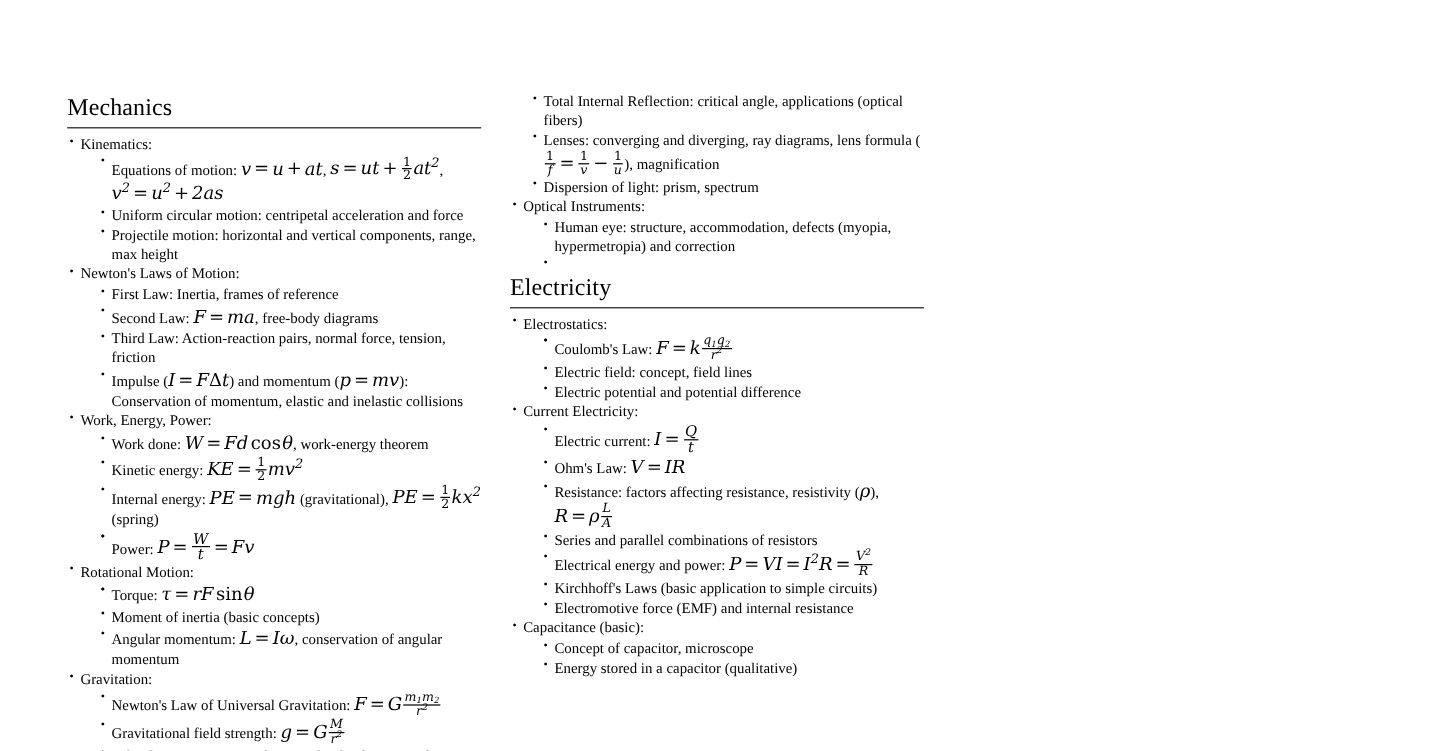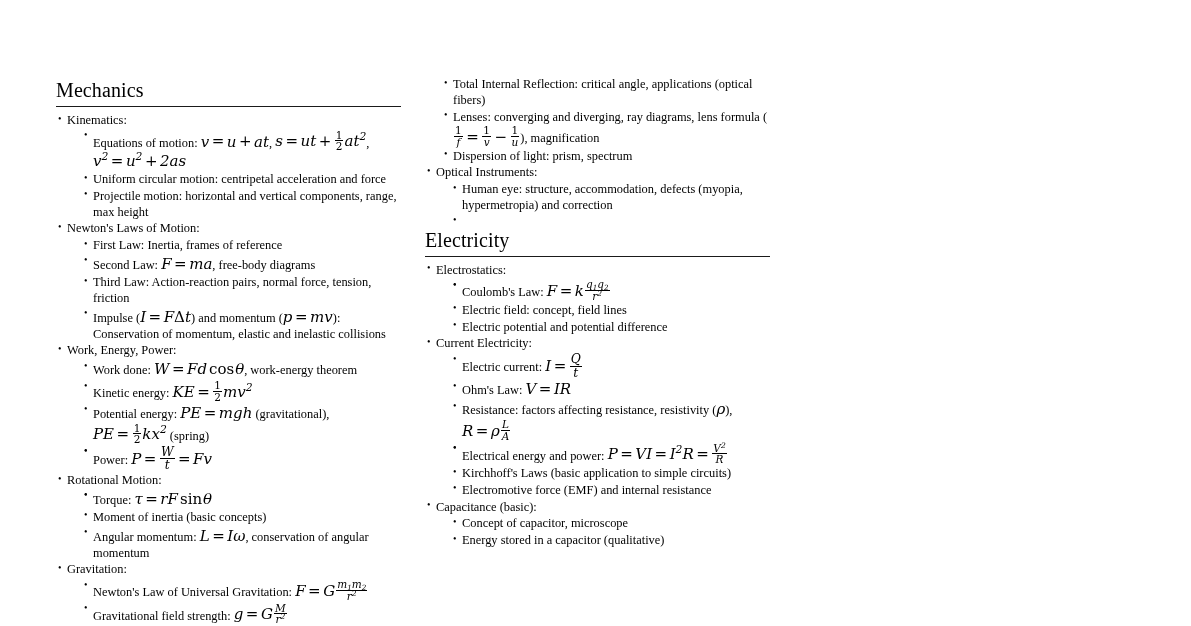--- a/index.html
+++ b/index.html
@@ -165,21 +165,21 @@
      </li>
 
      <li><span class="bullet">•</span><span class="txt">Work, Energy, Power:</span>
       <ul class="lvl2">
        <li><span class="bullet">•</span><span>Work done:</span>
         <span class="m">W<span class="op">=</span>Fd<span class="opn rm">cos</span>θ</span><span>, work-energy theorem</span>
        </li>
        <li><span class="bullet">•</span><span>Kinetic energy:</span>
         <span class="m">KE<span class="op">=</span><span class="frac tight"><span class="num rm">1</span><span class="den rm">2</span></span>mv<sup>2</sup></span>
        </li>
-       <li><span class="bullet">•</span><span>Potential energy:</span>
+       <li><span class="bullet">•</span><span>Internal energy:</span>
         <span class="m">PE<span class="op">=</span>mgh</span>
         <span>(gravitational),</span>
         <span class="m">PE<span class="op">=</span><span class="frac tight"><span class="num rm">1</span><span class="den rm">2</span></span>kx<sup>2</sup></span>
         <span>(spring)</span>
        </li>
        <li><span class="bullet">•</span></li>
        <li><span class="bullet">•</span><span>Power:</span>
         <span class="m">P<span class="op">=</span><span class="frac"><span class="num">W</span><span class="den">t</span></span><span class="op">=</span>Fv</span>
        </li>
       </ul>
@@ -252,21 +252,21 @@
       <ul class="lvl2">
        <li><span class="bullet">•</span><span>Electric current:</span>
         <span class="m">I<span class="op">=</span><span class="frac"><span class="num">Q</span><span class="den">t</span></span></span>
        </li>
        <li><span class="bullet">•</span><span>Ohm's Law:</span>
         <span class="m">V<span class="op">=</span>IR</span>
        </li>
        <li><span class="bullet">•</span><span>Resistance: factors affecting resistance, resistivity (</span><span class="m">ρ</span><span>),</span>
         <span class="m">R<span class="op">=</span>ρ<span class="frac tight"><span class="num">L</span><span class="den">A</span></span></span>
        </li>
-       <li><span class="bullet">•</span></li>
+       <li><span class="bullet">•</span><span>Series and parallel combinations of resistors</span></li>
        <li><span class="bullet">•</span><span>Electrical energy and power:</span>
         <span class="m">P<span class="op">=</span>VI<span class="op">=</span>I<sup>2</sup>R<span class="op">=</span><span class="frac tight"><span class="num">V<sup>2</sup></span><span class="den">R</span></span></span>
        </li>
        <li><span class="bullet">•</span><span>Kirchhoff's Laws (basic application to simple circuits)</span></li>
        <li><span class="bullet">•</span><span>Electromotive force (EMF) and internal resistance</span></li>
       </ul>
      </li>
 
      <li><span class="bullet">•</span><span class="txt">Capacitance (basic):</span>
       <ul class="lvl2">

